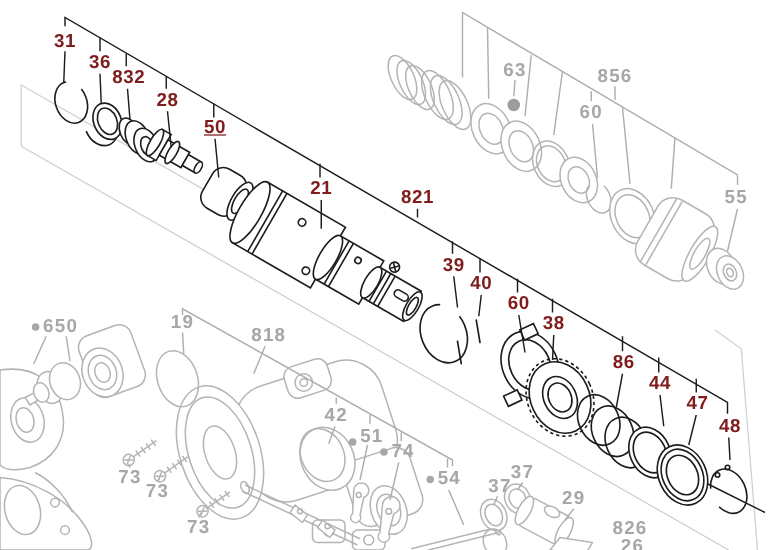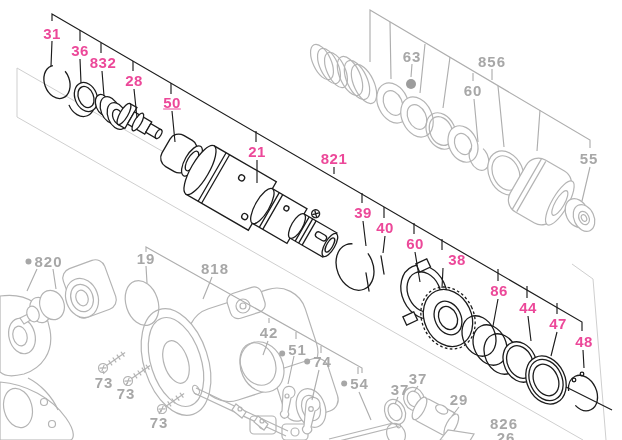--- a/index.html
+++ b/index.html
@@ -3,21 +3,21 @@
 <meta charset="utf-8">
 <style>
   html,body{margin:0;padding:0;background:#fff;}
   #stage{position:relative;width:622px;height:440px;overflow:hidden;background:#fff;
          font-family:"Liberation Sans",sans-serif;}
   #stage svg{position:absolute;left:0;top:0;}
   #labels{position:absolute;left:0;top:0;width:100%;height:100%;}
   .part-label{position:absolute;transform:translate(-50%,-50%);
     font-weight:bold;font-size:15px;letter-spacing:.5px;line-height:1;
     white-space:nowrap;display:flex;align-items:center;gap:3px;}
-  .part-label.primary{color:#ec4899;}
+  .part-label.primary{color:#7f1d1d;}
   .part-label.reference{color:#a7a7a7;letter-spacing:1px;}
   .bullet{width:6px;height:6px;border-radius:50%;background:currentColor;display:inline-block;}
   
   .pnl{fill:none;stroke:#cfcfcf;stroke-width:1;}
   .ld{fill:none;stroke:#1c1c1c;stroke-width:1.15;}
   .ldg{fill:none;stroke:#aeaeae;stroke-width:1.15;}
   .pk{fill:#fff;stroke:#1c1c1c;stroke-width:1.3;}
   .pko{fill:none;stroke:#1c1c1c;stroke-width:1.3;}
   .gy{fill:#fff;stroke:#b4b4b4;stroke-width:1.2;}
   .gyo{fill:none;stroke:#b4b4b4;stroke-width:1.2;}
@@ -324,21 +324,21 @@
       </div>
       <div class="part-label primary" style="left: 363px; top: 212px;">
         <span>39</span>
       </div>
       <div class="part-label primary" style="left: 385px; top: 227px;">
         <span>40</span>
       </div>
       <div class="part-label primary" style="left: 415px; top: 243px;">
         <span>60</span>
       </div>
-      <div class="part-label primary" style="left: 457px; top: 259px; text-align: right;">
+      <div class="part-label primary" style="left: 443px; top: 259px; text-align: right;">
         <span>38</span>
       </div>
       <div class="part-label primary" style="left: 499px; top: 290px;">
         <span>86</span>
       </div>
       <div class="part-label primary" style="left: 528px; top: 307px;">
         <span>44</span>
       </div>
       <div class="part-label primary" style="left: 558px; top: 323px;">
         <span>47</span>
@@ -353,21 +353,21 @@
         <span>856</span>
       </div>
       <div class="part-label reference" style="left: 473px; top: 90px;">
         <span>60</span>
       </div>
       <div class="part-label reference" style="left: 589px; top: 158px;">
         <span>55</span>
       </div>
       <div class="part-label reference" style="left: 44px; top: 261px;">
         <span class="bullet"></span>
-        <span>820</span>
+        <span>650</span>
       </div>
       <div class="part-label reference" style="left: 146px; top: 258px;">
         <span>19</span>
       </div>
       <div class="part-label reference" style="left: 215px; top: 268px;">
         <span>818</span>
       </div>
       <div class="part-label reference" style="left: 269px; top: 332px;">
         <span>42</span>
       </div>

